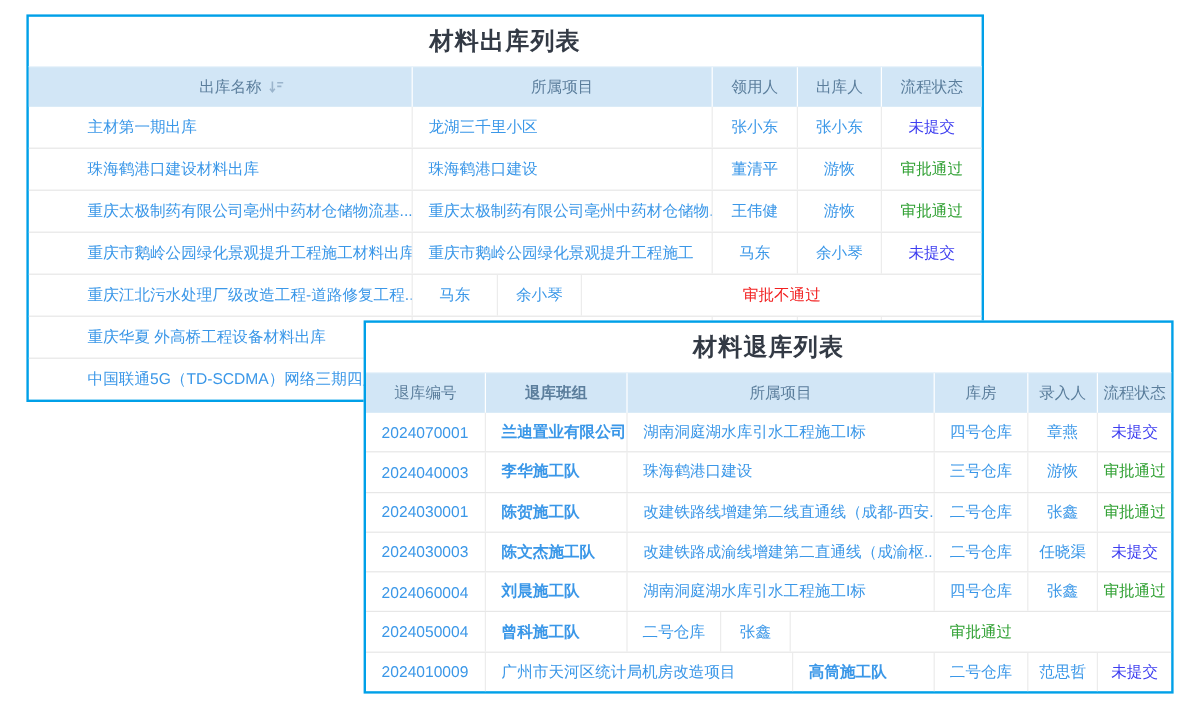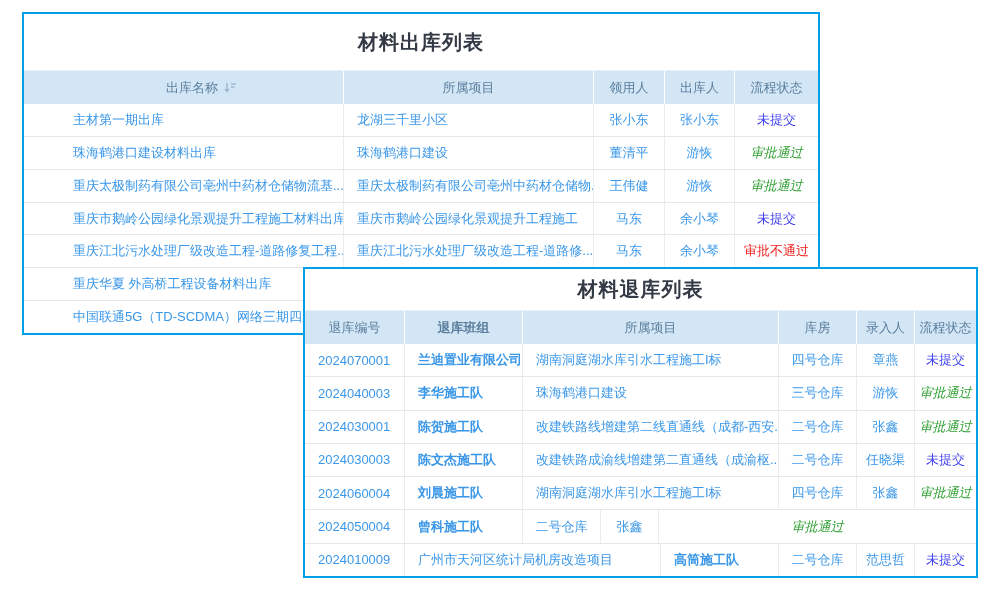--- a/index.html
+++ b/index.html
@@ -4,21 +4,21 @@
 <style>
   html,body{margin:0;padding:0;background:#ffffff;}
   body{width:1000px;height:600px;position:relative;overflow:hidden;
        font-family:"Liberation Sans","DejaVu Sans",sans-serif;}
   .card{position:absolute;background:#ffffff;border:2px solid var(--border,#00a0e8);
         box-sizing:border-box;display:flex;flex-direction:column;}
   #t1{left:22px;top:12px;width:798px;height:323px;z-index:1;}
   #t2{left:303px;top:267px;width:675px;height:311px;z-index:2;}
   .title{display:flex;align-items:center;justify-content:center;
          font-size:20px;font-weight:bold;color:#333a45;letter-spacing:1px;}
-  #t1 .title{height:56px;}
+  #t1 .title{height:41px;}
   #t2 .title{height:41px;border-radius:17px;}
   .hrow{display:flex;background:var(--header-bg,#d2e6f6);
         border-top:1px solid #e9f3fb;flex:0 0 33px;}
   .hcell{display:flex;align-items:center;justify-content:center;
          font-size:13px;color:var(--header-text,#5b7e9c);
          border-right:1px solid #ffffff;box-sizing:border-box;overflow:hidden;white-space:nowrap;}
   .hcell:last-child{border-right:none;text-align:center;}
   .tbody{flex:1;display:flex;flex-direction:column;}
   .trow{display:flex;flex:1;align-items:stretch;}
   .trow:not(:last-child){border-bottom:1px solid #e7e7e7;}
@@ -26,21 +26,21 @@
         color:var(--link-text,#3a97e8);border-right:1px solid #ececec;
         box-sizing:border-box;overflow:hidden;white-space:nowrap;}
   .cell:last-child{border-right:none;}
   .al{justify-content:flex-start;padding:0 6px 0 13px;}
   .ac{justify-content:center;}
   
   .t1c0{width:284px;margin-left:36px;}.t1c1{width:250px;}.t1c2{width:71px;}.t1c3{width:70px;}.t1c4{flex:1;}
   
   .t2c0{width:100px;text-align:right;}.t2c1{width:118px;font-weight:bold;}.t2c2{width:256px;}.t2c3{width:78px;}.t2c4{width:58px;}.t2c5{flex:1;}
   .st-unsubmitted{color:var(--status-unsubmitted,#3e3ef0);}
-  .st-approved{color:var(--status-approved,#2fa032);font-style:italic;}
+  .st-approved{color:var(--status-approved,#2fa032);}
   .st-rejected{color:var(--status-rejected,#f22020);}
   .sort-ic{margin-left:6px;display:inline-block;line-height:0;}
 </style>
 </head>
 <body>
 
 <div class="card" id="t1">
   <div class="title">材料出库列表</div>
   <div class="hrow">
     <div class="hcell t1c0">
@@ -85,21 +85,20 @@
   </div>
       <div class="trow">
     <div class="cell al t1c0">重庆市鹅岭公园绿化景观提升工程施工材料出库</div>
     <div class="cell al t1c1">重庆市鹅岭公园绿化景观提升工程施工</div>
     <div class="cell ac t1c2">马东</div>
     <div class="cell ac t1c3">余小琴</div>
     <div class="cell ac t1c4 st-unsubmitted">未提交</div>
   </div>
       <div class="trow">
     <div class="cell al t1c0">重庆江北污水处理厂级改造工程-道路修复工程...</div>
-    <div class="cell al t1c1">重庆江北污水处理厂级改造工程-道路修...</div>
     <div class="cell ac t1c2">马东</div>
     <div class="cell ac t1c3">余小琴</div>
     <div class="cell ac t1c4 st-rejected">审批不通过</div>
   </div>
       <div class="trow">
     <div class="cell al t1c0">重庆华夏 外高桥工程设备材料出库</div>
     <div class="cell al t1c1"></div>
     <div class="cell ac t1c2"></div>
     <div class="cell ac t1c3"></div>
     <div class="cell ac t1c4"></div>

